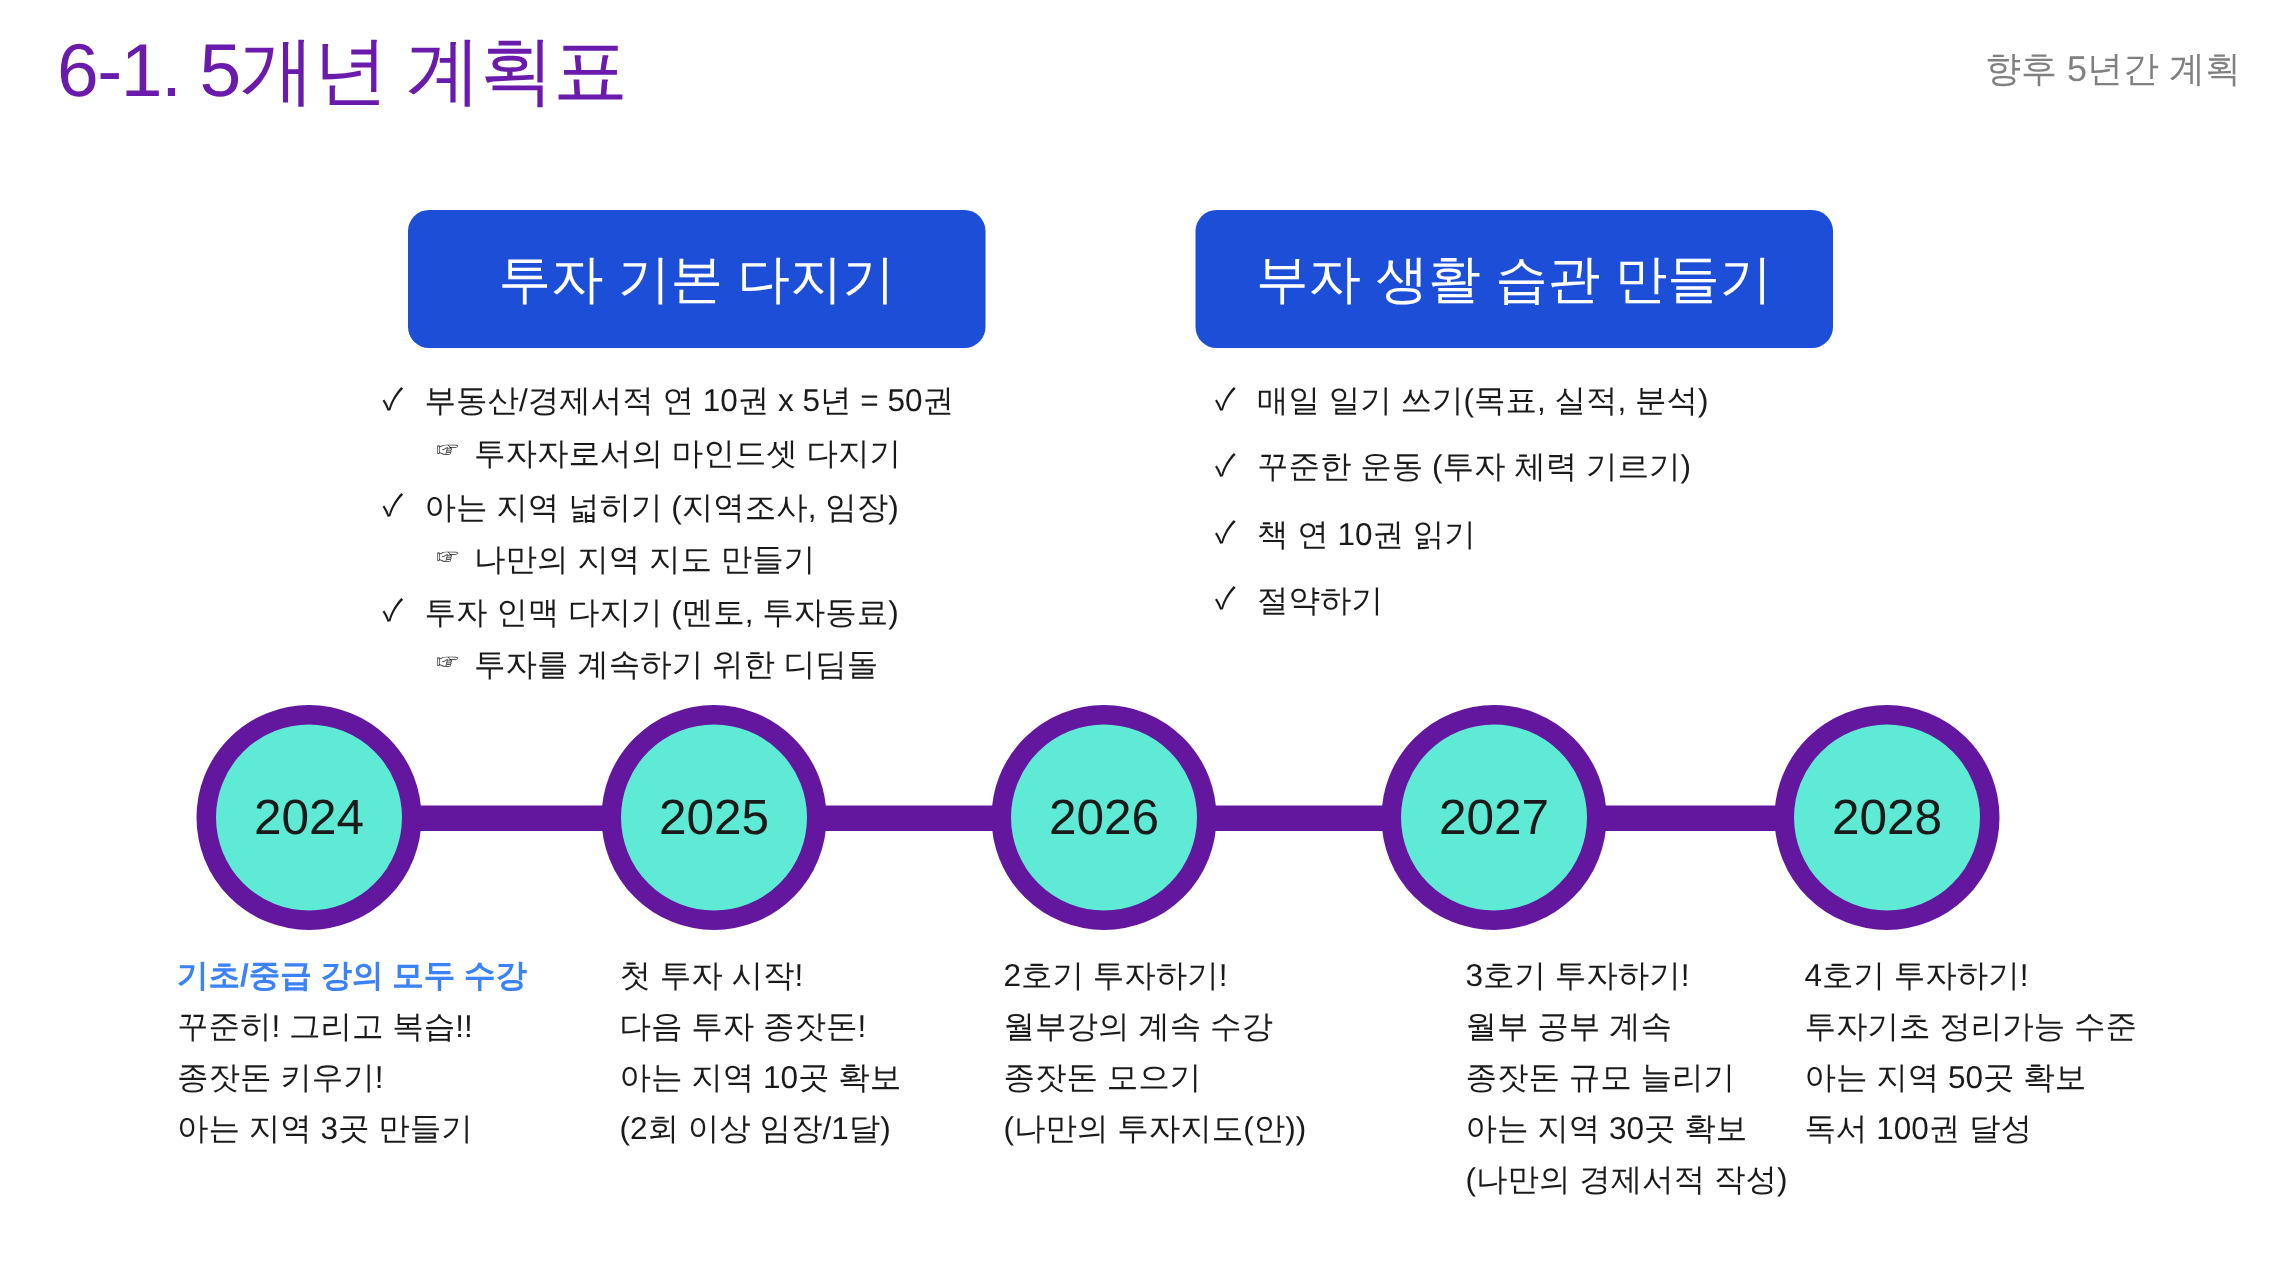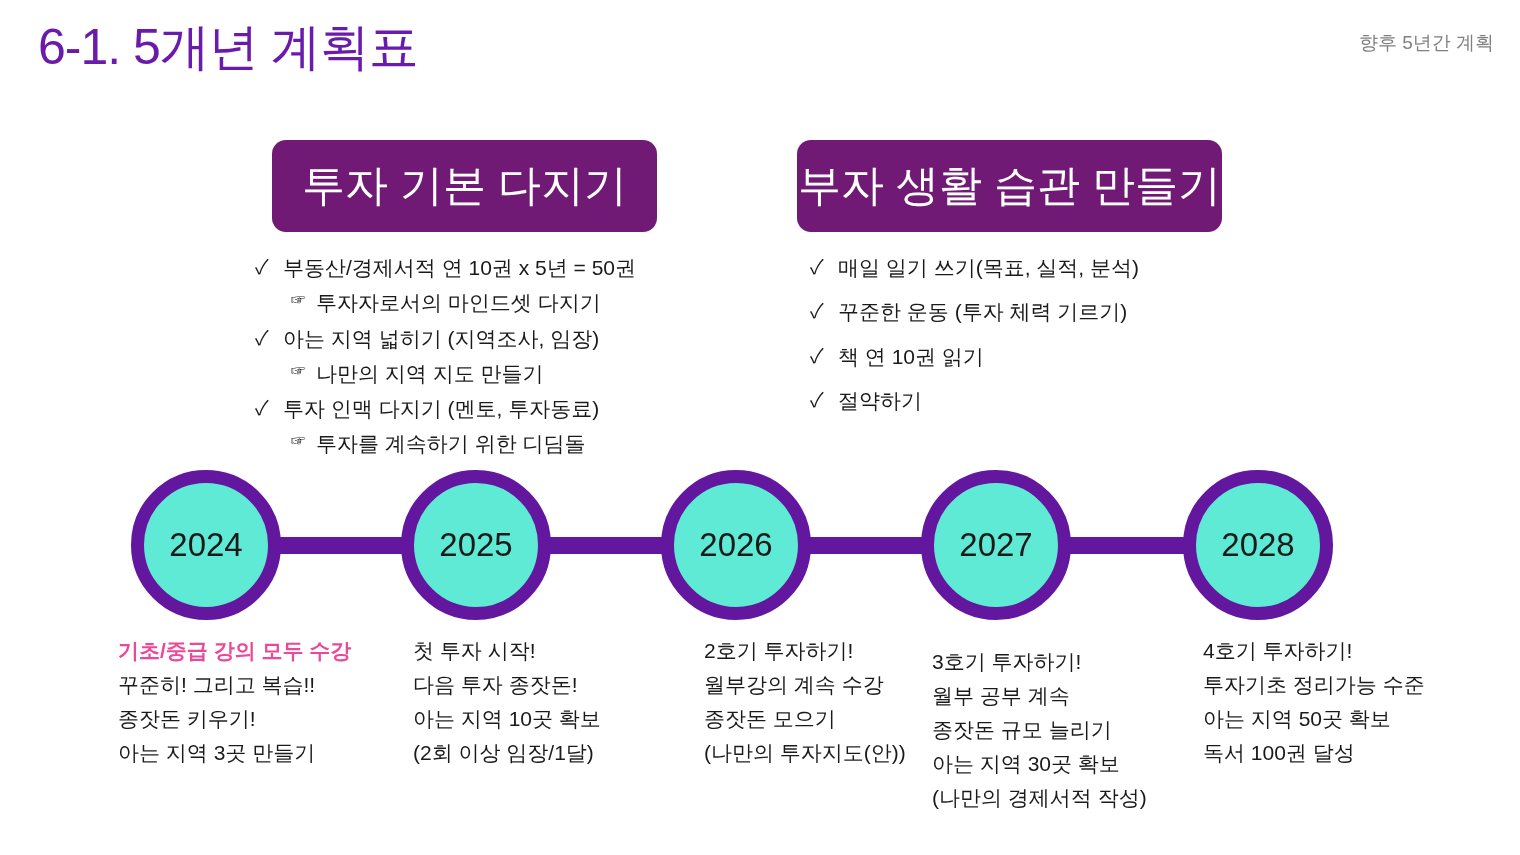--- a/index.html
+++ b/index.html
@@ -30,35 +30,35 @@
     font-size: 50px;
     font-weight: 400;
     color: #6a1bab;
     letter-spacing: -1px;
     white-space: nowrap;
   }
   .subtitle {
     position: absolute;
     right: 42px;
     top: 30px;
-    font-size: 19px;
+    font-size: 24px;
     color: #808080;
     white-space: nowrap;
   }
 
   
   .pill {
     position: absolute;
-    background: #701a75;
+    background: #1d4ed8;
     color: #ffffff;
     border-radius: 14px;
     display: flex;
     align-items: center;
     justify-content: center;
-    font-size: 43px;
+    font-size: 35px;
     white-space: nowrap;
   }
   #pill-left  { left: 272px; top: 140px; width: 385px; height: 92px; }
   #pill-right { left: 797px; top: 140px; width: 425px; height: 92px; }
 
   
   .bullets {
     position: absolute;
     font-size: 21px;
     line-height: 1.0;
@@ -191,41 +191,41 @@
       </div>
     </div>
 
   <div id="timeline-layer">
       <div class="timeline-bar" style="left: 273px; width: 136px; background: rgb(99, 23, 159);"></div>
       <div class="timeline-bar" style="left: 543px; width: 126px; background: rgb(99, 23, 159);"></div>
       <div class="timeline-bar" style="left: 803px; width: 126px; background: rgb(99, 23, 159);"></div>
       <div class="timeline-bar" style="left: 1063px; width: 128px; background: rgb(99, 23, 159);"></div>
       <div class="circle" style="left: 131px; border-color: rgb(99, 23, 159);">2024</div>
       <div class="notes" style="left: 118px;">
-        <div class="line headline alert" style="color: #ec4899;">기초/중급 강의 모두 수강</div>
+        <div class="line headline alert" style="color: #3b82f6;">기초/중급 강의 모두 수강</div>
         <div class="line">꾸준히! 그리고 복습!!</div>
         <div class="line">종잣돈 키우기!</div>
         <div class="line">아는 지역 3곳 만들기</div>
       </div>
       <div class="circle" style="left: 401px; border-color: rgb(99, 23, 159);">2025</div>
       <div class="notes" style="left: 413px;">
         <div class="line headline">첫 투자 시작!</div>
         <div class="line">다음 투자 종잣돈!</div>
         <div class="line">아는 지역 10곳 확보</div>
         <div class="line">(2회 이상 임장/1달)</div>
       </div>
       <div class="circle" style="left: 661px; border-color: rgb(99, 23, 159);">2026</div>
-      <div class="notes" style="left: 704px;">
+      <div class="notes" style="left: 669px;">
         <div class="line headline">2호기 투자하기!</div>
         <div class="line">월부강의 계속 수강</div>
         <div class="line">종잣돈 모으기</div>
         <div class="line">(나만의 투자지도(안))</div>
       </div>
       <div class="circle" style="left: 921px; border-color: rgb(99, 23, 159);">2027</div>
-      <div class="notes" style="left: 932px; margin-top: 11px;">
+      <div class="notes" style="left: 977px;">
         <div class="line headline">3호기 투자하기!</div>
         <div class="line">월부 공부 계속</div>
         <div class="line">종잣돈 규모 늘리기</div>
         <div class="line">아는 지역 30곳 확보</div>
         <div class="line">(나만의 경제서적 작성)</div>
       </div>
       <div class="circle" style="left: 1183px; border-color: rgb(99, 23, 159);">2028</div>
       <div class="notes" style="left: 1203px;">
         <div class="line headline">4호기 투자하기!</div>
         <div class="line">투자기초 정리가능 수준</div>

